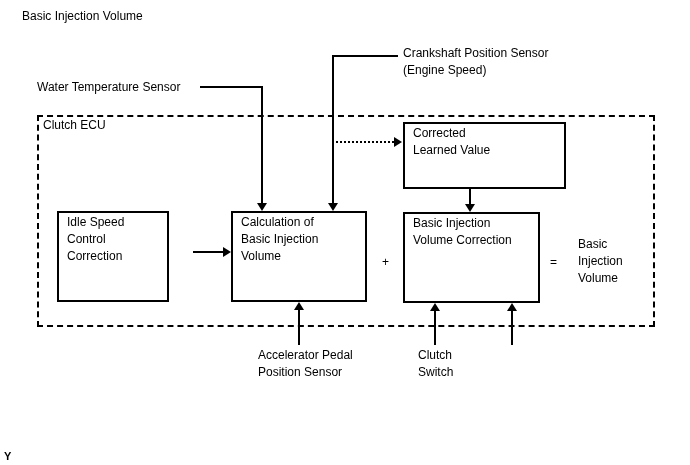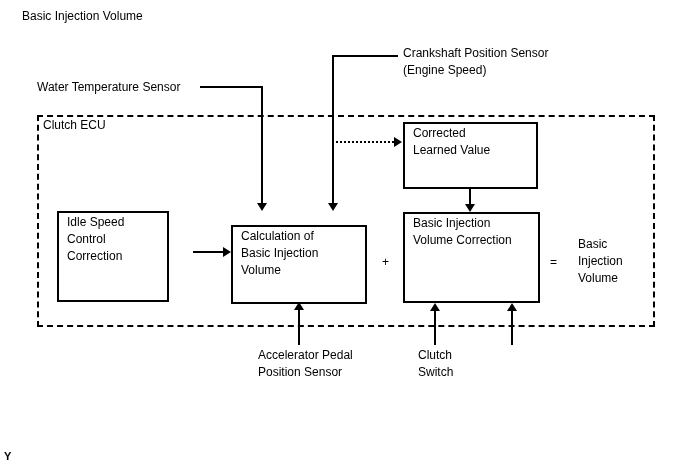--- a/index.html
+++ b/index.html
@@ -60,24 +60,24 @@
 
   <div class="hline" style="left:332px; top:55px; width:66px;"></div>
   <div class="vline" style="left:332px; top:55px; height:148px;"></div>
   <div class="arr down" style="left:328px; top:203px;"></div>
 
   <div class="dotline" style="left:336px; top:141px; width:58px;"></div>
   <div class="arr right" style="left:394px; top:137px;"></div>
 
   <div class="box" style="left:57px; top:211px; width:112px; height:91px;">Idle Speed Control
 Correction</div>
-  <div class="box" style="left:231px; top:225px; width:136px; height:79px;">Calculation of
+  <div class="box" style="left:231px; top:211px; width:136px; height:91px;">Calculation of
 Basic Injection
 Volume</div>
-  <div class="box" style="left:403px; top:122px; width:135px; height:67px;">Corrected
+  <div class="box" style="left:403px; top:122px; width:163px; height:67px;">Corrected
 Learned Value</div>
   <div class="box" style="left:403px; top:212px; width:137px; height:91px;">Basic Injection
 Volume Correction</div>
 
   <div class="hline" style="left:193px; top:251px; width:30px;"></div>
   <div class="arr right" style="left:223px; top:247px;"></div>
 
   <div class="vline" style="left:469px; top:189px; height:15px;"></div>
   <div class="arr down" style="left:465px; top:204px;"></div>
 

